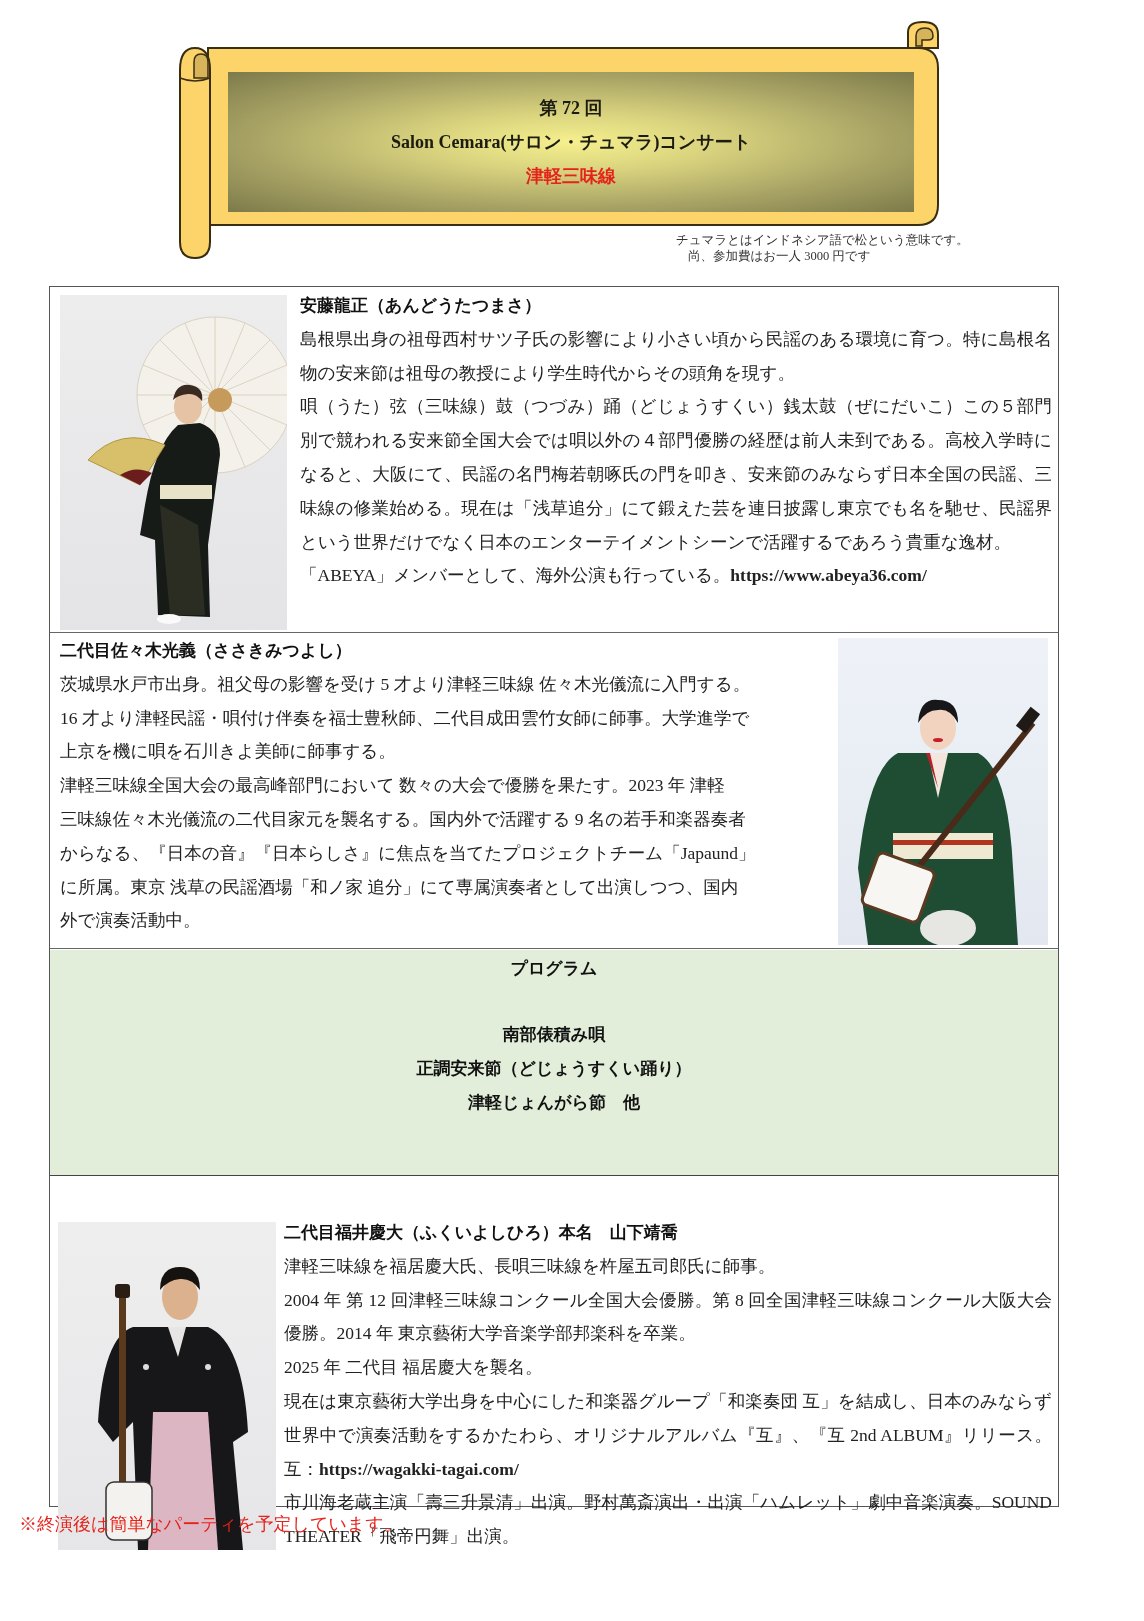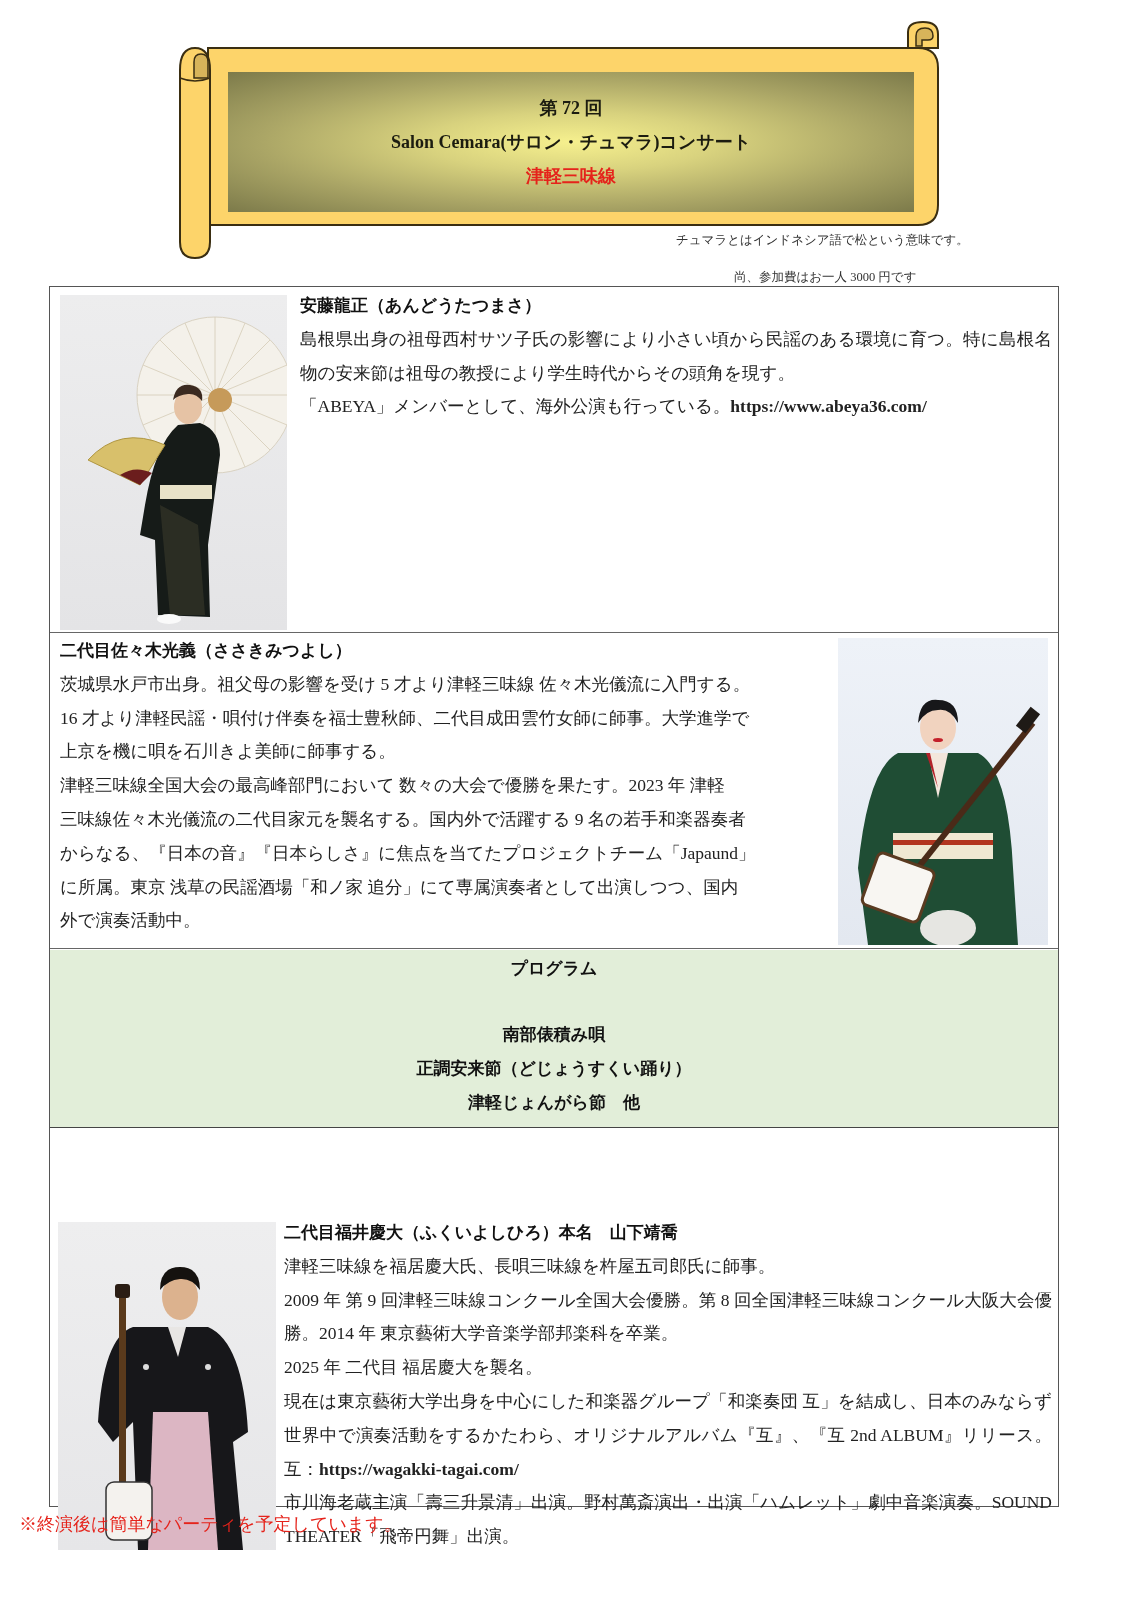--- a/index.html
+++ b/index.html
@@ -12,29 +12,29 @@
   .banner-inner { position: absolute; left: 236px; top: 72px; width: 686px; height: 140px;
     background: radial-gradient(ellipse at 50% 50%, #f6f08e 0%, #d8d27e 30%, #a9a465 65%, #7c7a4a 100%);
     display: flex; flex-direction: column; align-items: center; justify-content: center; }
   .banner-line { font-size: 18px; line-height: 34px; font-weight: bold; text-align: center;
     font-family: "Liberation Serif", "DejaVu Serif", serif; color: #1c1c10; }
   .banner-line.red { color: #e5231b; font-weight: bold; }
   .banner-line.date { letter-spacing: 6px; font-size: 19px; }
 
   .note { position: absolute; font-size: 12.5px; color: #333; font-family: "Liberation Serif", serif; }
   .note1 { left: 676px; top: 232px; }
-  .note2 { left: 688px; top: 269px; margin-left: 46px; }
+  .note2 { left: 688px; top: 248px; }
 
   
   .table { position: absolute; left: 49px; top: 286px; width: 1010px; height: 1221px;
            border: 1px solid #555; box-sizing: border-box; }
   .row { position: absolute; left: 0; width: 100%; box-sizing: border-box; }
   .row1 { top: 0; height: 346px; border-bottom: 1.5px solid #666; }
   .row2 { top: 347px; height: 315px; border-bottom: 1.5px solid #666; }
-  .row3 { top: 663px; height: 178px; background: #e2eed9; border-bottom: 1.5px solid #444; }
+  .row3 { top: 663px; height: 226px; background: #e2eed9; border-bottom: 1.5px solid #444; }
   .row4 { top: 929px; height: 337px; }
 
   .text { font-size: 17.5px; line-height: 33.8px; font-family: "Liberation Serif", "DejaVu Serif", serif;
           color: #222; }
   .text p { margin: 0; }
   .name { font-weight: bold; font-family: "DejaVu Sans", "Liberation Sans", sans-serif; font-size: 17px; color: #111; }
   .url { font-weight: bold; }
 
   .photo { position: absolute; overflow: hidden; }
 
@@ -108,20 +108,21 @@
         <path d="M113 105 Q116 88 130 90 Q144 92 142 106 Q136 98 128 99 Q118 100 113 105 Z" fill="#3b2a20"></path>
 
         <path d="M28 165 Q60 130 105 150 L80 190 Z" fill="#d8c06b" stroke="#b09640" stroke-width="1"></path>
         <path d="M60 180 Q75 170 92 178 L80 190 Z" fill="#6b1d1d"></path>
         <ellipse cx="109" cy="324" rx="12" ry="5" fill="#fafafa"></ellipse>
       </svg>
     </div>
     <div class="text">
       <p class="name">安藤龍正（あんどうたつまさ）</p>
       <p>島根県出身の祖母西村サツ子氏の影響により小さい頃から民謡のある環境に育つ。特に島根名物の安来節は祖母の教授により学生時代からその頭角を現す。</p>
+      <p>唄（うた）弦（三味線）鼓（つづみ）踊（どじょうすくい）銭太鼓（ぜにだいこ）この５部門別で競われる安来節全国大会では唄以外の４部門優勝の経歴は前人未到である。高校入学時になると、大阪にて、民謡の名門梅若朝啄氏の門を叩き、安来節のみならず日本全国の民謡、三味線の修業始める。現在は「浅草追分」にて鍛えた芸を連日披露し東京でも名を馳せ、民謡界という世界だけでなく日本のエンターテイメントシーンで活躍するであろう貴重な逸材。</p>
       <p><span>「ABEYA」メンバーとして、海外公演も行っている。</span><span class="url">https://www.abeya36.com/</span></p>
     </div>
   </div>
 
   <div class="row row2">
     <div class="text">
       <p class="name">二代目佐々木光義（ささきみつよし）</p>
       <p>茨城県水戸市出身。祖父母の影響を受け 5 才より津軽三味線 佐々木光儀流に入門する。</p>
       <p>16 才より津軽民謡・唄付け伴奏を福士豊秋師、二代目成田雲竹女師に師事。大学進学で</p>
       <p>上京を機に唄を石川きよ美師に師事する。</p>
@@ -176,21 +177,21 @@
         <path d="M102 68 Q102 45 122 45 Q142 45 142 68 Q134 56 122 57 Q110 58 102 68 Z" fill="#15120f"></path>
 
         <rect x="61" y="70" width="7" height="210" fill="#5a3a1c"></rect>
         <rect x="57" y="62" width="15" height="14" rx="3" fill="#2a1d14"></rect>
         <rect x="48" y="260" width="46" height="58" rx="8" fill="#f4f2ee" stroke="#333" stroke-width="1.5"></rect>
       </svg>
     </div>
     <div class="text">
       <p class="name">二代目福井慶大（ふくいよしひろ）本名　山下靖喬</p>
       <p>津軽三味線を福居慶大氏、長唄三味線を杵屋五司郎氏に師事。</p>
-      <p>2009 年 第 9 回津軽三味線コンクール全国大会優勝。第 8 回全国津軽三味線コンクール大阪大会優勝。2014 年 東京藝術大学音楽学部邦楽科を卒業。</p>
+      <p>2004 年 第 12 回津軽三味線コンクール全国大会優勝。第 8 回全国津軽三味線コンクール大阪大会優勝。2014 年 東京藝術大学音楽学部邦楽科を卒業。</p>
       <p>2025 年 二代目 福居慶大を襲名。</p>
       <p><span>現在は東京藝術大学出身を中心にした和楽器グループ「和楽奏団 互」を結成し、日本のみならず世界中で演奏活動をするかたわら、オリジナルアルバム『互』、『互 2nd ALBUM』リリース。互：</span><span class="url">https://wagakki-tagai.com/</span></p>
       <p>市川海老蔵主演「壽三升景清」出演。野村萬斎演出・出演「ハムレット」劇中音楽演奏。SOUND THEATER「飛帝円舞」出演。</p>
     </div>
   </div>
 </div>
 
 <div class="footer">※終演後は簡単なパーティを予定しています。</div>
 
 </body></html>

